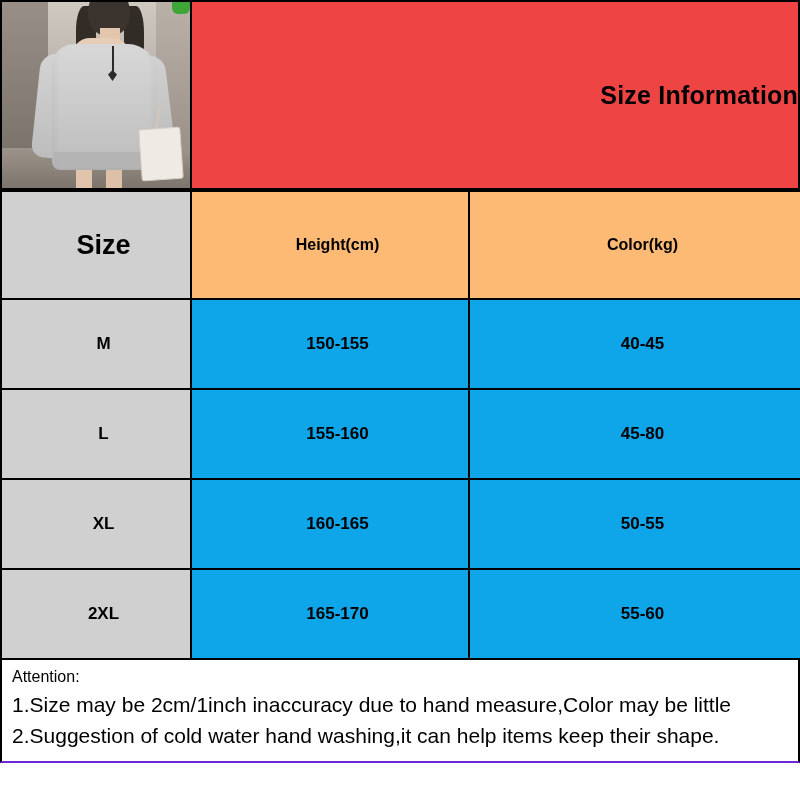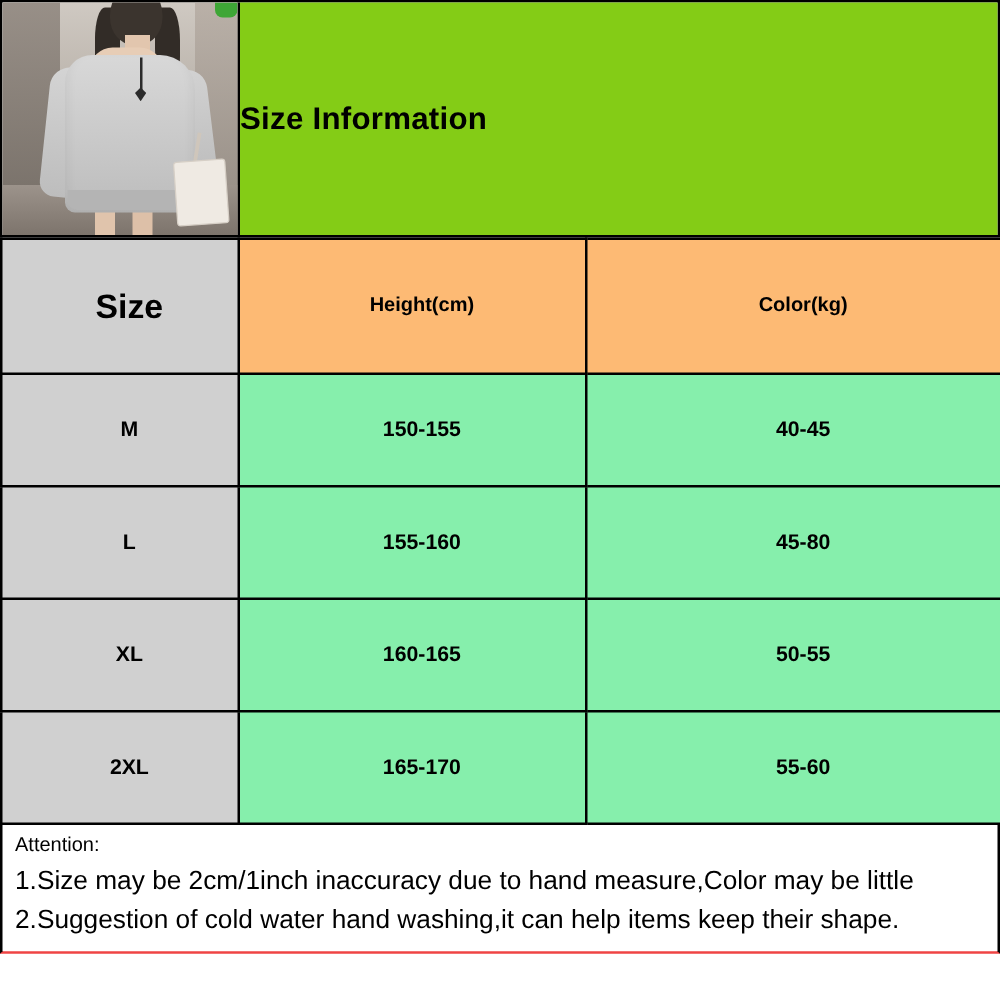--- a/index.html
+++ b/index.html
@@ -176,22 +176,22 @@
     left: 170px; top: 0px;
     width: 18px; height: 12px;
     background: #3ea636;
     border-radius: 0 0 6px 6px;
   }
 
   .title-cell {
     flex: 1;
     display: flex;
     align-items: center;
-    justify-content: flex-start;
-    background: #84cc16;
+    justify-content: flex-end;
+    background: #ef4444;
   }
   .title-text {
     font-size: 25px;
     font-weight: bold;
     letter-spacing: .2px;
   }
 
   
   table.size-table {
     width: 800px;
@@ -218,32 +218,32 @@
     background: #fdba74;
     font-size: 16px;
     height: 104px;
   }
   .cell-size {
     background: #d0d0d0;
     font-size: 17px;
     height: 86px;
   }
   .cell-val {
-    background: #86efac;
+    background: #0ea5e9;
     font-size: 17px;
     height: 86px;
   }
 
   
   .attention {
     width: 800px;
     box-sizing: border-box;
     border-left: 2px solid #000;
     border-right: 2px solid #000;
-    border-bottom: 2px solid #ef4444;
+    border-bottom: 2px solid #6d28d9;
     background: #ffffff;
     padding: 6px 26px 10px 10px;
   }
   .attention p {
     margin: 0 0 1px 0;
     font-size: 21px;
     line-height: 1.42;
     color: #000;
   }
   .attention .head {

